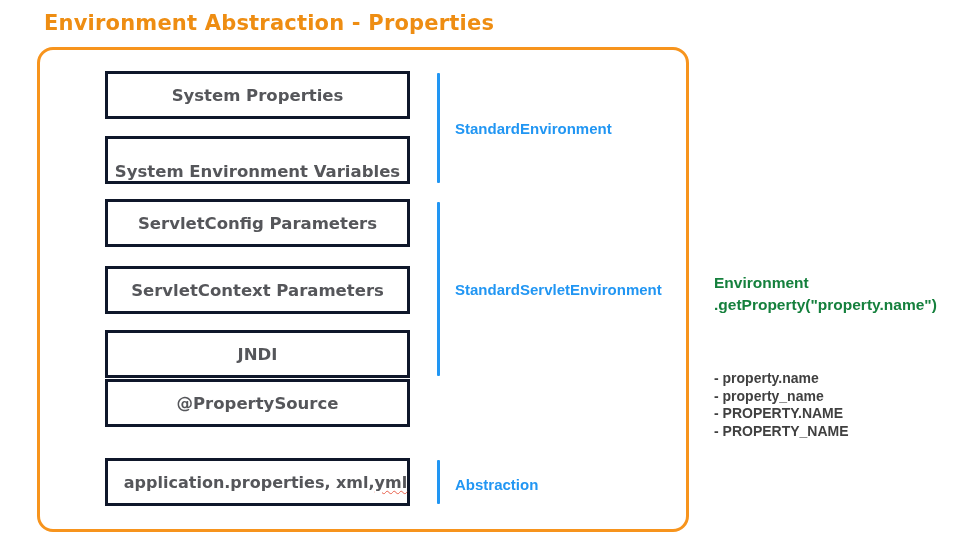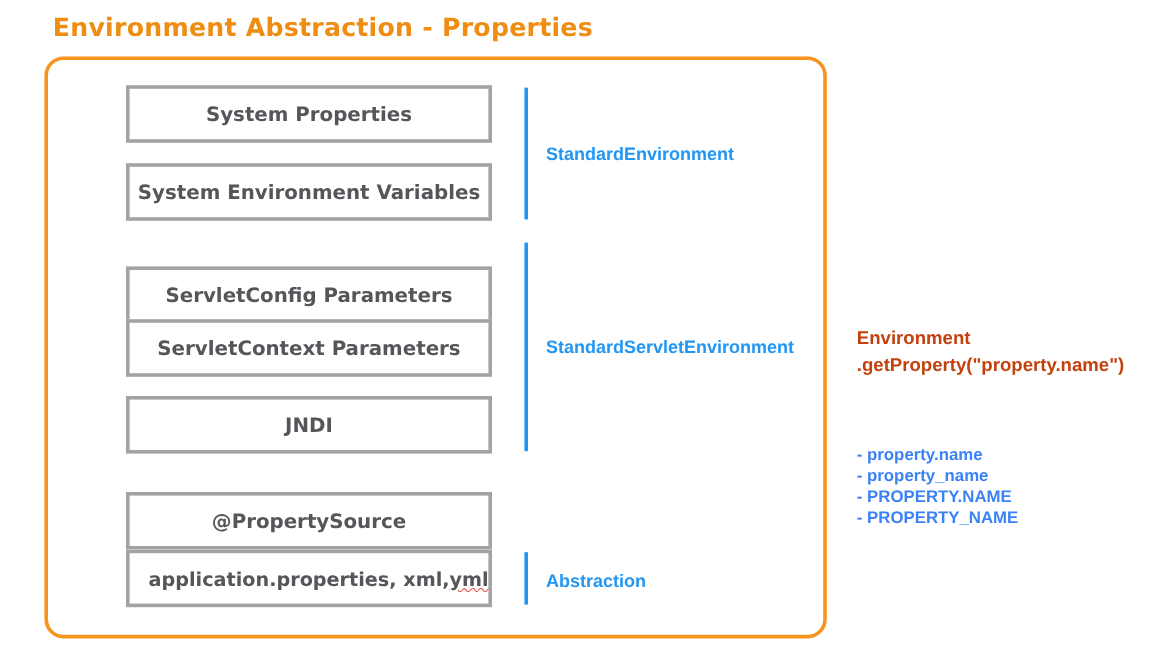--- a/index.html
+++ b/index.html
@@ -32,37 +32,37 @@
     border: 3px solid #F7941D;
     border-radius: 16px;
     background: #ffffff;
   }
   .box {
     position: absolute;
     left: 105px;
     width: 305px;
     height: 48px;
     box-sizing: border-box;
-    border: 3px solid #a3a3a3;
+    border: 3px solid #0f172a;
     background: #ffffff;
     display: flex;
     align-items: center;
     justify-content: center;
     font-family: "DejaVu Sans", sans-serif;
     font-weight: 700;
     font-size: 16.5px;
     color: #55565A;
     white-space: nowrap;
   }
   .box.b1 { top: 71px; }
-  .box.b2 { top: 136px; }
-  .box.b3 { top: 199px; margin-top: 23px; }
+  .box.b2 { top: 136px; align-items: flex-end; }
+  .box.b3 { top: 199px; }
   .box.b4 { top: 266px; align-items: center; }
   .box.b5 { top: 330px; }
-  .box.b6 { top: 410px; }
+  .box.b6 { top: 379px; }
   .box.b7 { top: 458px; font-size: 16px; padding-left: 16px; }
   .vline {
     position: absolute;
     left: 437px;
     width: 3px;
     background: #2196F3;
     border-radius: 1px;
   }
   .vline.g1 { top: 73px;  height: 110px; }
   .vline.g2 { top: 202px; height: 174px; }
@@ -78,31 +78,31 @@
   .group-label.g1 { top: 120px; }
   .group-label.g2 { top: 281px; }
   .group-label.g3 { top: 476px; }
   .annotation {
     position: absolute;
     left: 714px;
     top: 272px;
     font-weight: 700;
     font-size: 15.5px;
     line-height: 22px;
-    color: #c2410c;
+    color: #15803d;
     white-space: nowrap;
   }
   .prop-list {
     position: absolute;
     left: 714px;
     top: 370px;
     font-weight: 700;
     font-size: 14px;
     line-height: 17.5px;
-    color: #3b82f6;
+    color: #404040;
     white-space: nowrap;
   }
   .prop-list div { margin: 0; }
   .squiggle {
     text-decoration: underline wavy #E8604C 1px;
     text-underline-offset: 2px;
   }
 </style>
 </head>
 <body>

